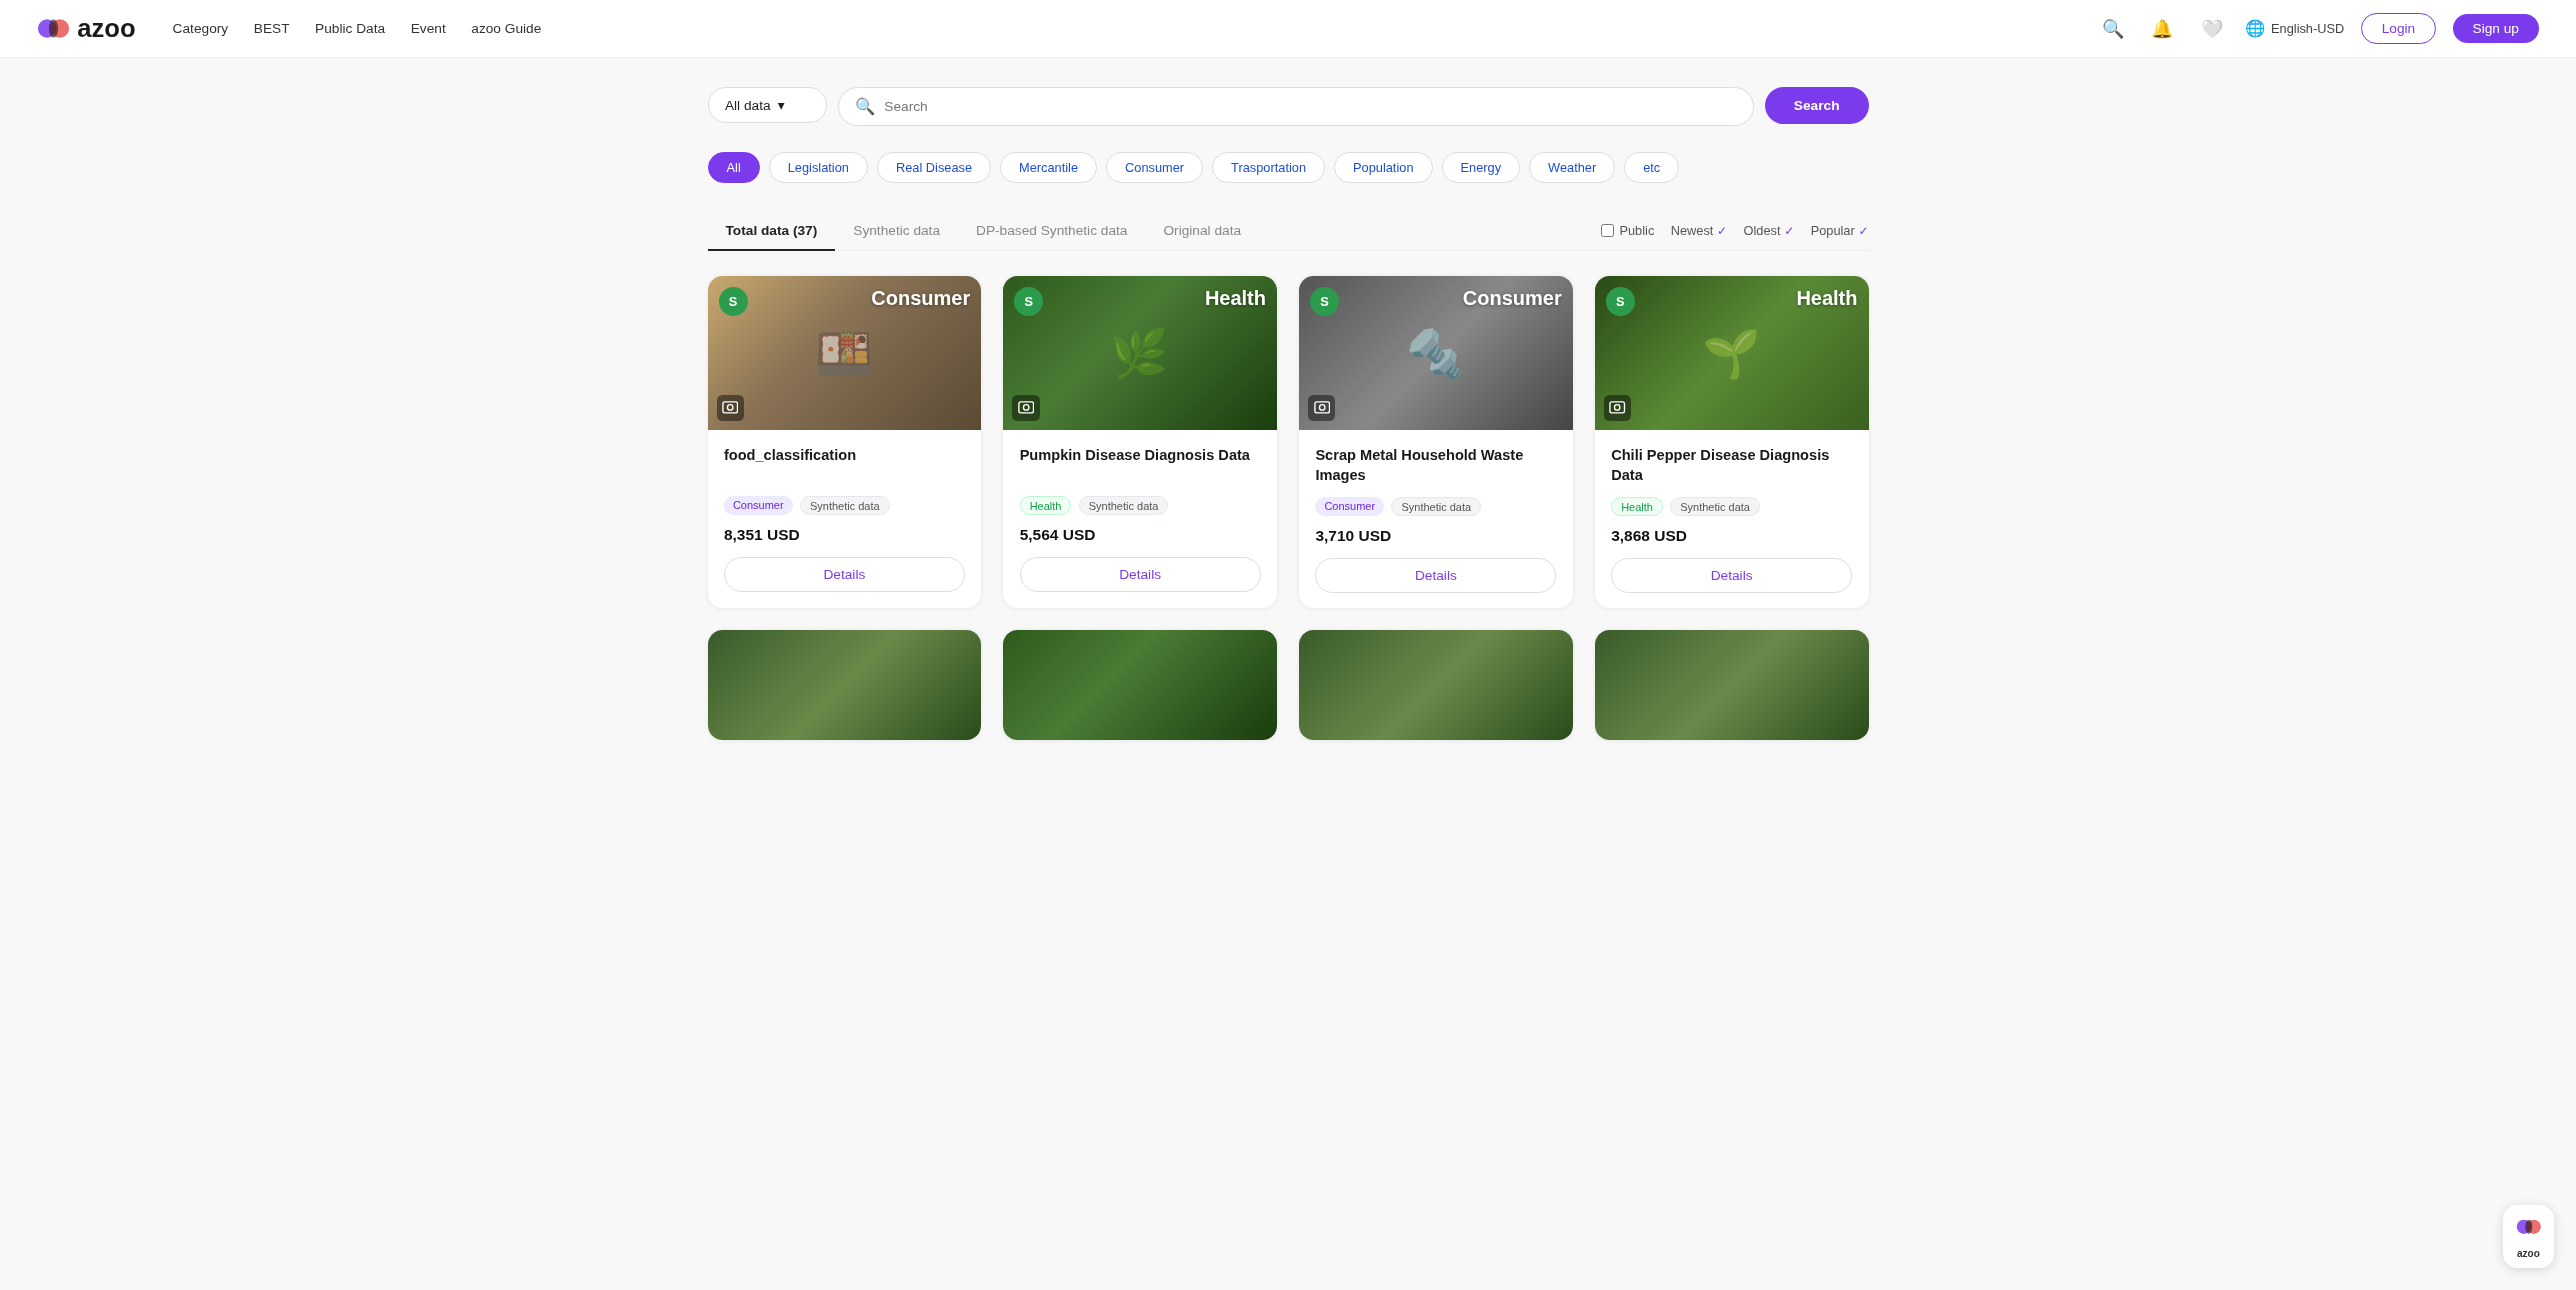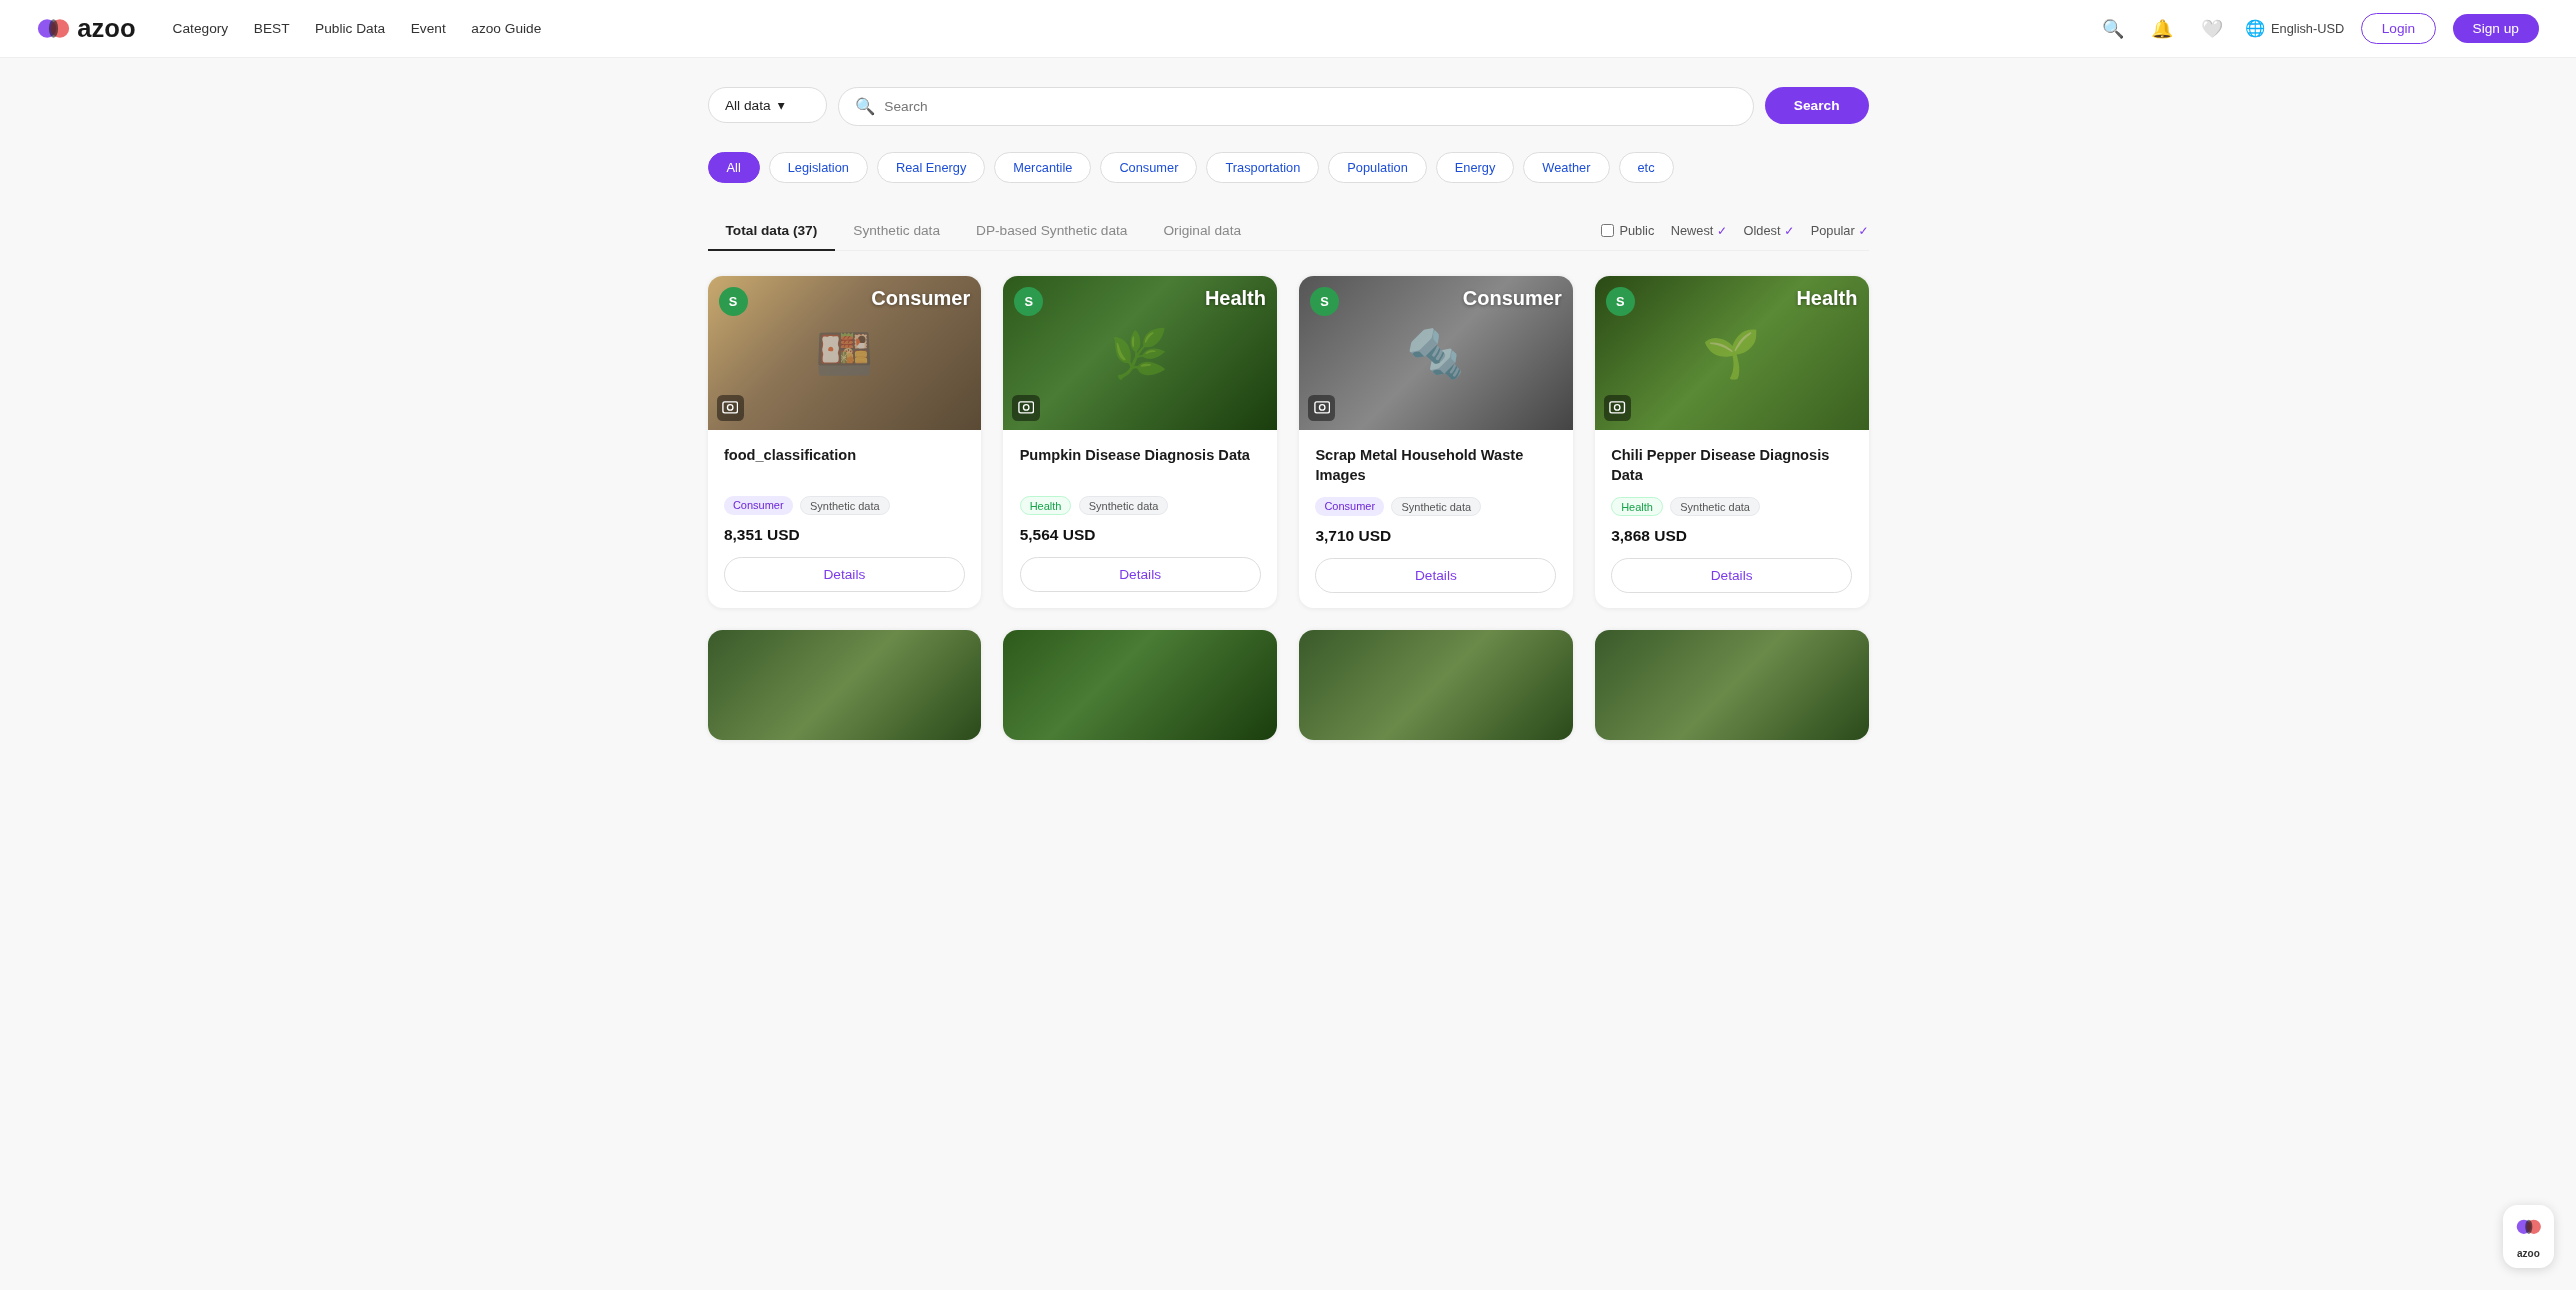--- a/index.html
+++ b/index.html
@@ -145,21 +145,21 @@
       <span style="color:#888; font-size:16.4px;">🔍</span>
       <input type="text" placeholder="Search" style="">
     </div>
     <button class="search-btn">Search</button>
   </div>
 
   <div class="filter-row">
 
   <button class="filter-chip active">All</button>
       <button class="filter-chip">Legislation</button>
-      <button class="filter-chip">Real Energy</button>
+      <button class="filter-chip">Real Disease</button>
       <button class="filter-chip">Mercantile</button>
       <button class="filter-chip">Consumer</button>
       <button class="filter-chip">Trasportation</button>
       <button class="filter-chip">Population</button>
       <button class="filter-chip">Energy</button>
       <button class="filter-chip">Weather</button>
       <button class="filter-chip">etc</button>
     </div>
 
   <div class="tabs-row">

